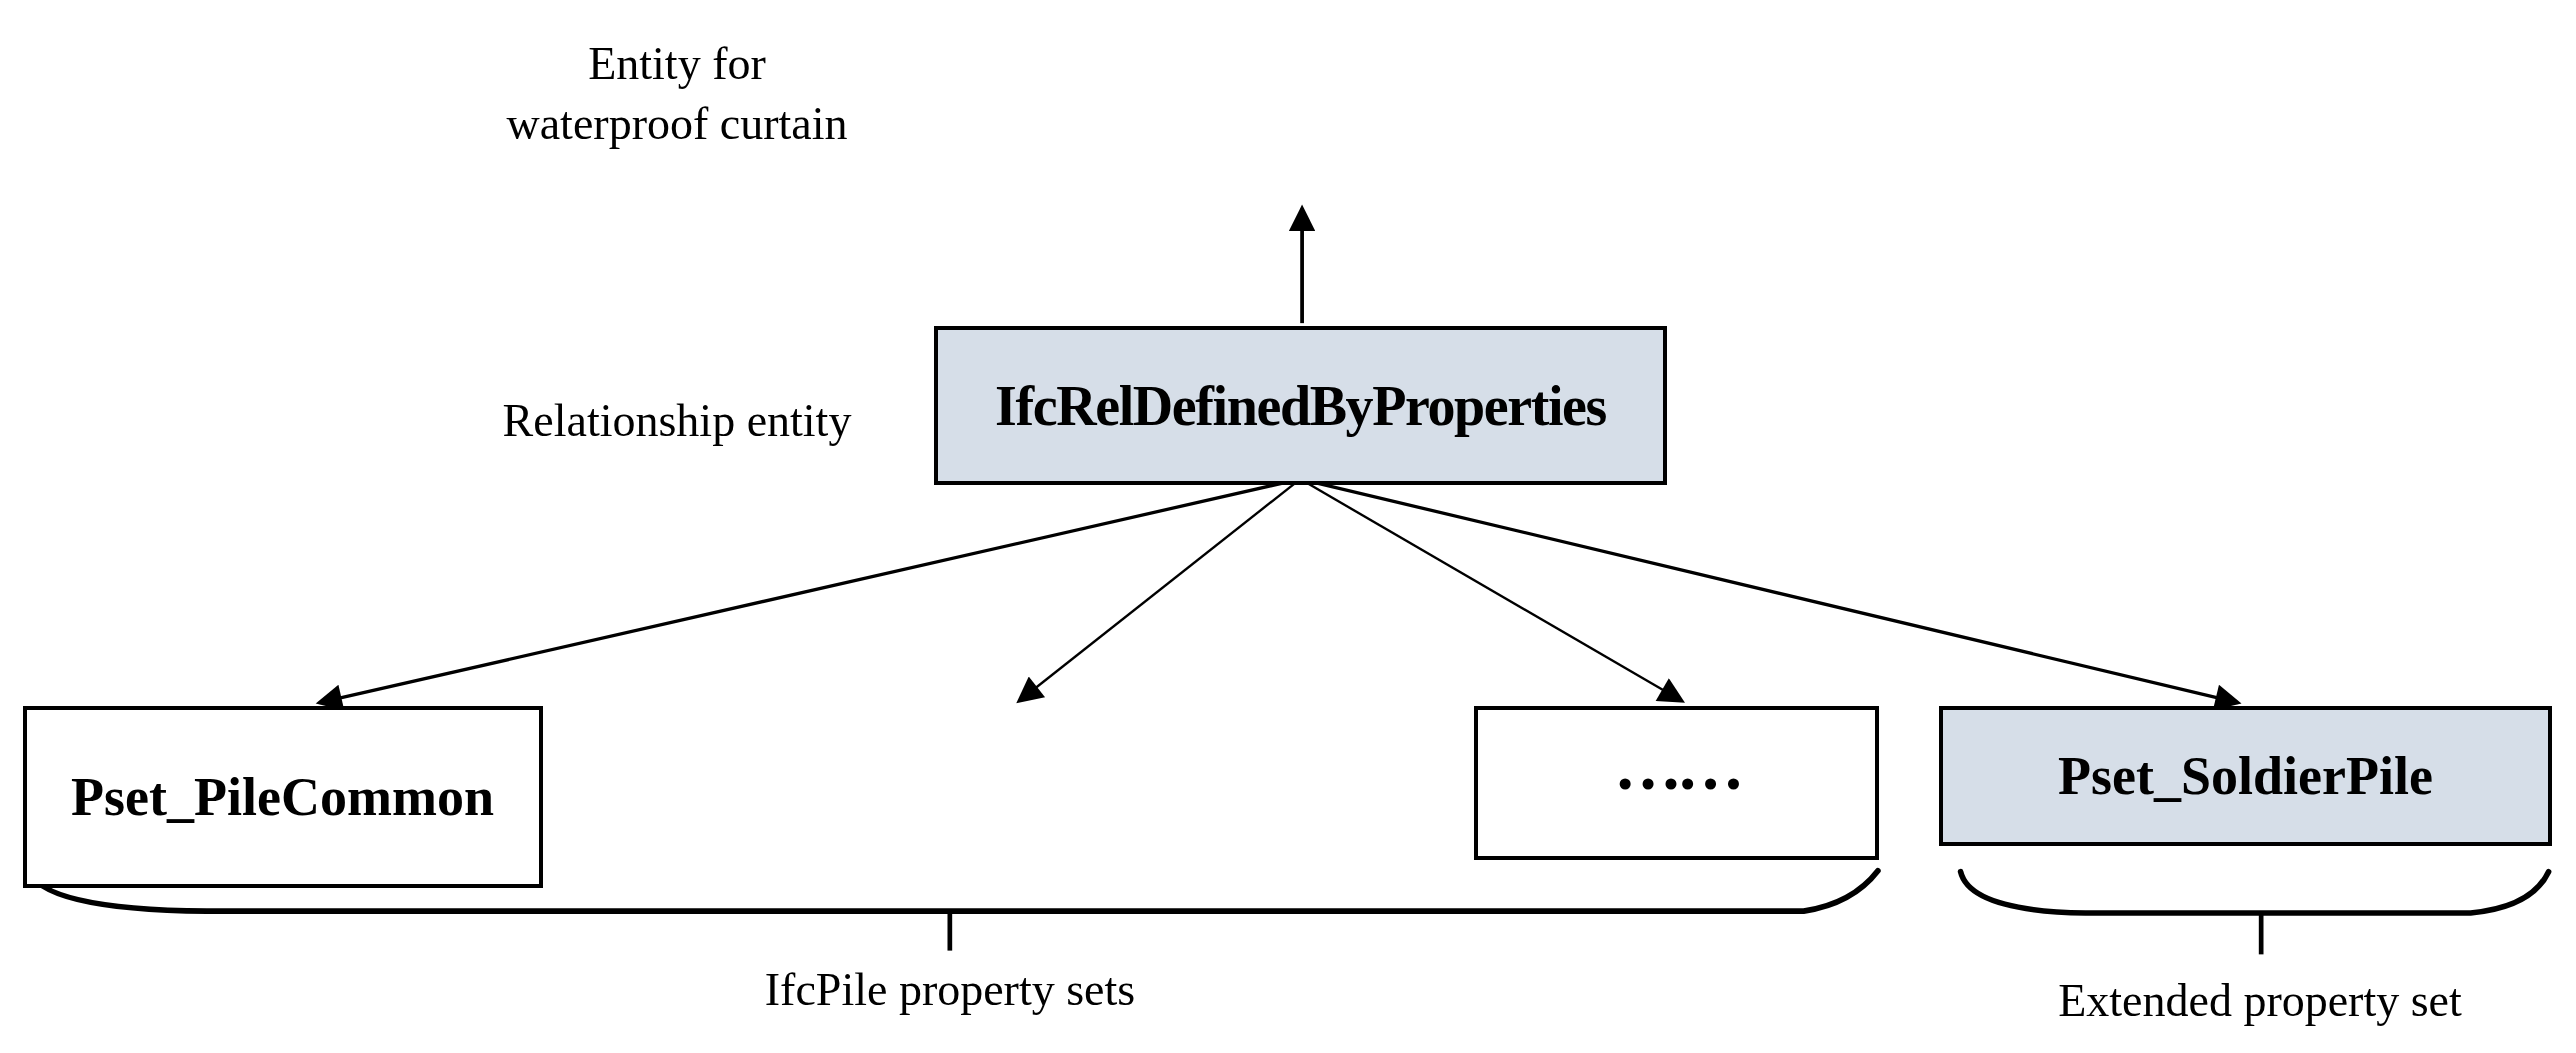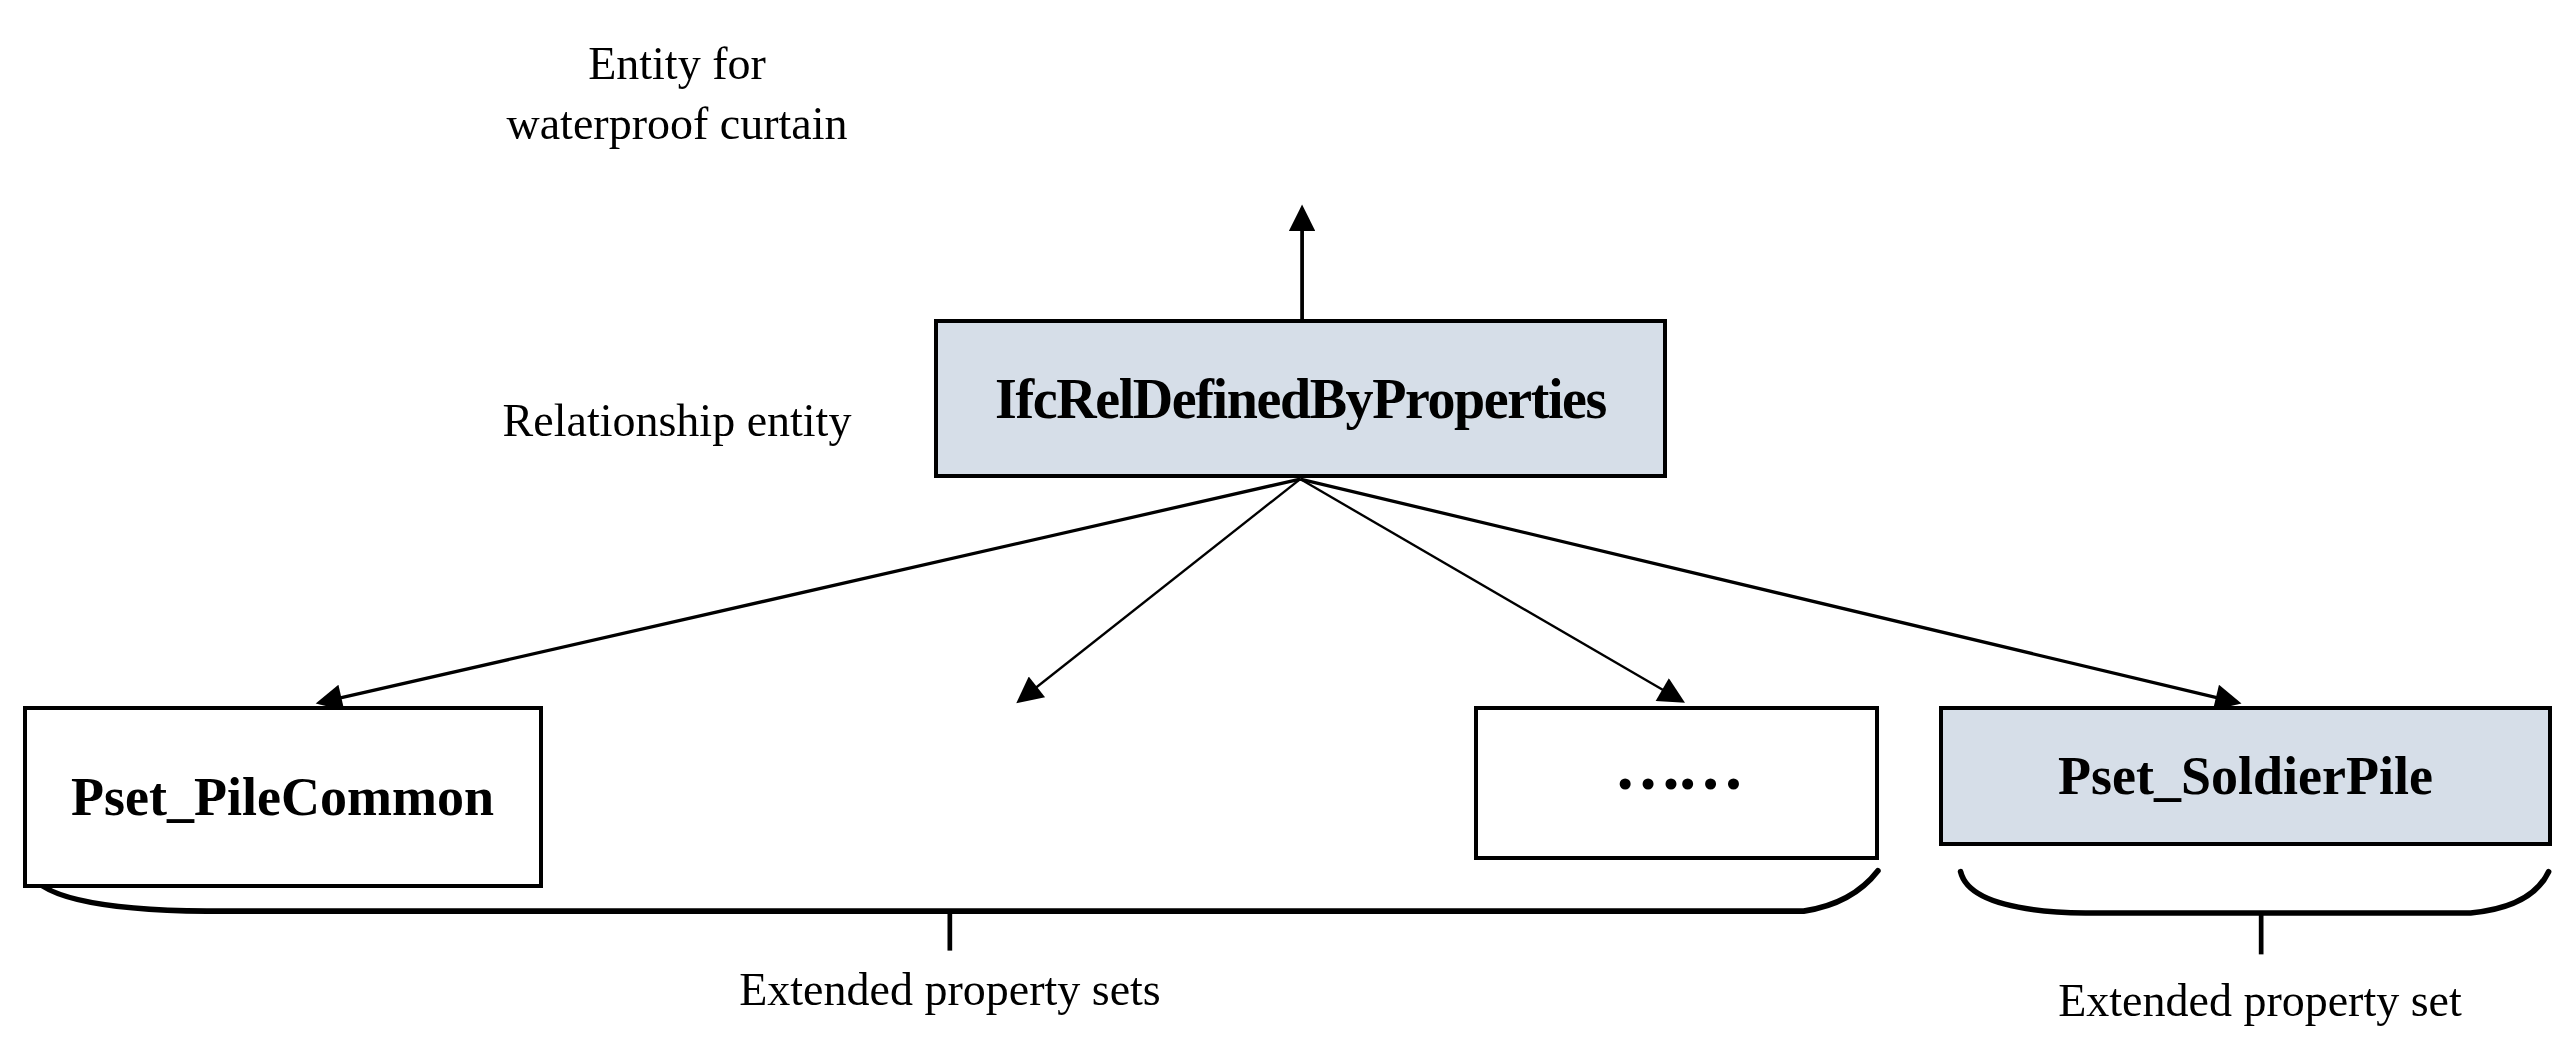--- a/index.html
+++ b/index.html
@@ -45,21 +45,21 @@
     justify-content: center;
     text-align: center;
     font-weight: bold;
     font-size: 54px;
     line-height: 62px;
     color: var(--text);
     white-space: nowrap;
   }
   .node.filled { background: var(--box-fill); }
   .node.white  { background: var(--box-white-fill); }
-  .node.tight  { letter-spacing: -1.4px; }
+  .node.tight  { letter-spacing: -1.4px; margin-top: 7px; }
   .node-ifcpile   { left: 994px; top: 39px;  width: 618px; height: 158px; }
   .node-rel       { left: 934px;  top: 319px; width: 733px; height: 159px; font-size: 56px; line-height: 66px; }
   .node-pset1     { left: 22.5px;   top: 706px; width: 520px; height: 182px; }
   .node-pset2     { left: 608px;  top: 706px; width: 801px; height: 154px; }
   .node-pset3     { left: 1474px; top: 706px; width: 405px; height: 154px; }
   .node-pset4     { left: 1939px; top: 706px; width: 613px; height: 140px; }
   .ellipsis-text  { font-size: 68px; letter-spacing: -5.6px; transform: translateY(-17px); display: inline-block; }
   .note {
     position: absolute;
     font-size: 46px;
@@ -117,17 +117,17 @@
 
 
   <div class="node white node-pset3">
     <span class="ellipsis-text">……</span>
   </div>
 
   <div class="node filled node-pset4">
     <span>Pset_SoldierPile</span>
   </div>
 
-  <div class="note note-existing">Extended property sets</div>
+  <div class="note note-existing">IfcPile property sets</div>
   <div class="note note-extended">Extended property set</div>
 
 </div>
 
 
 </body></html>

